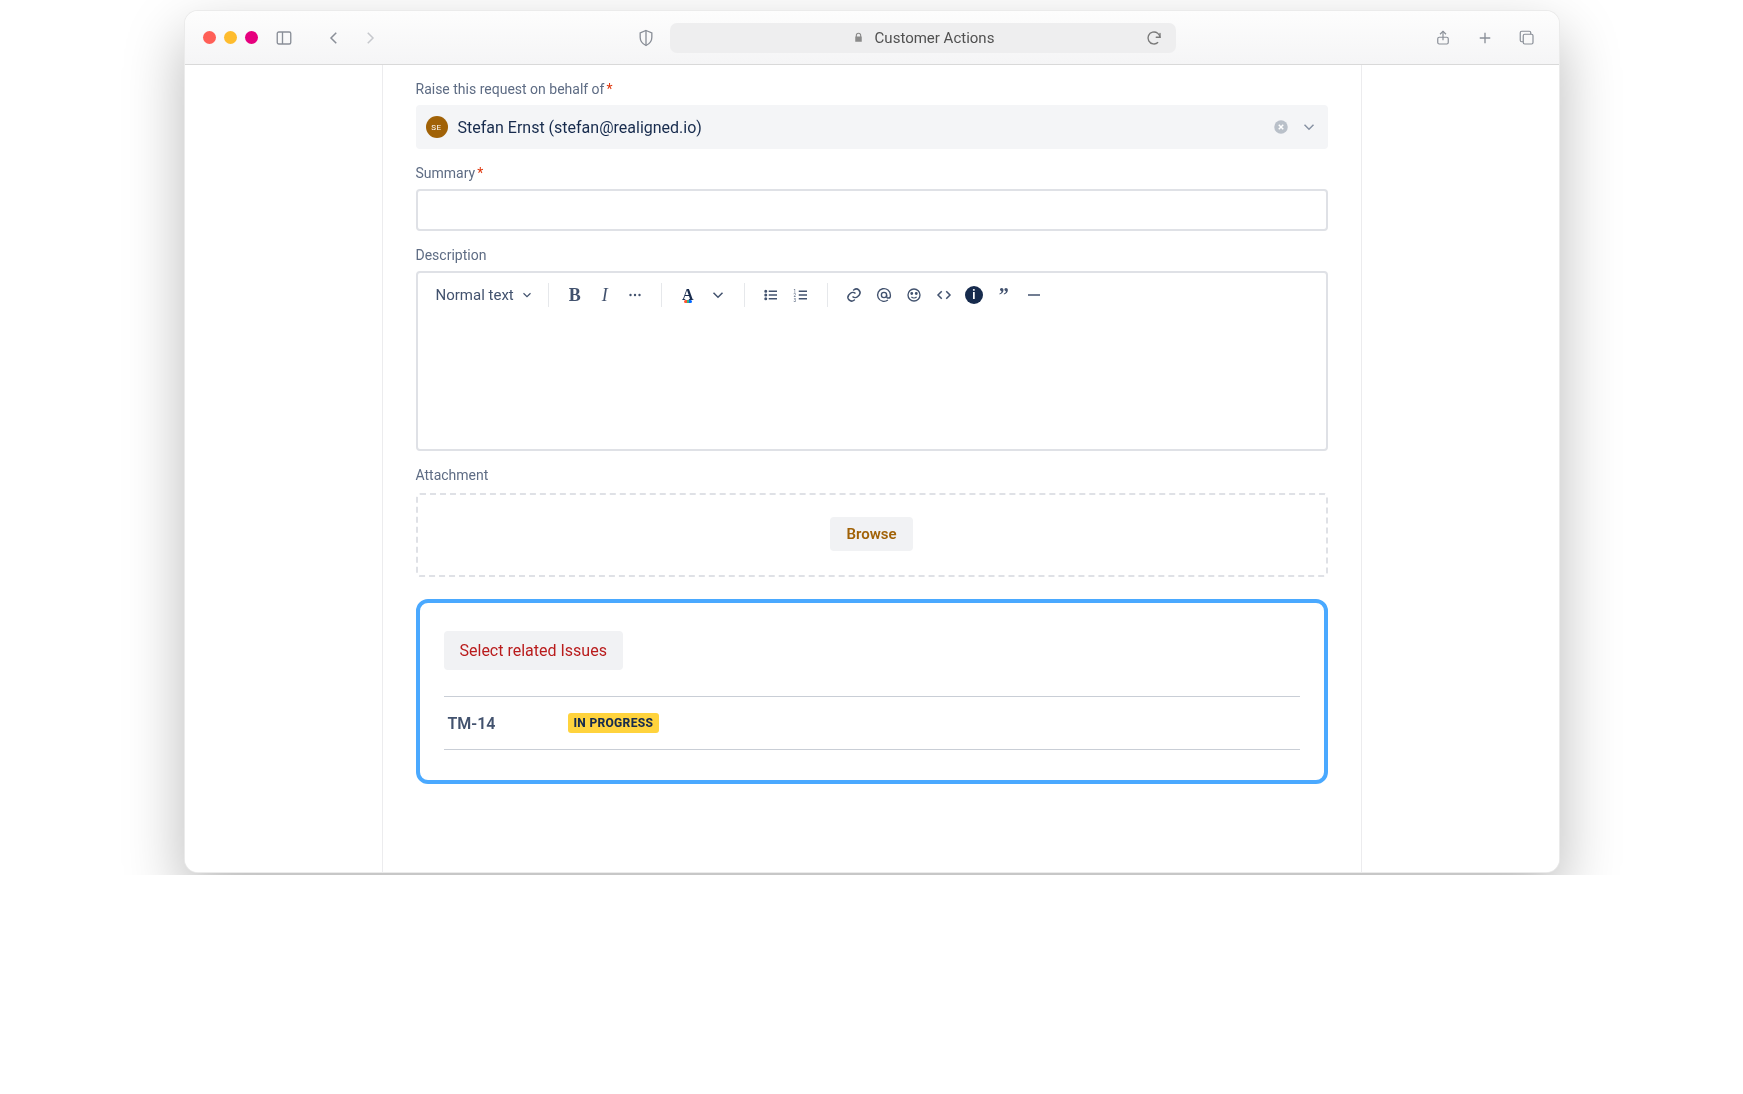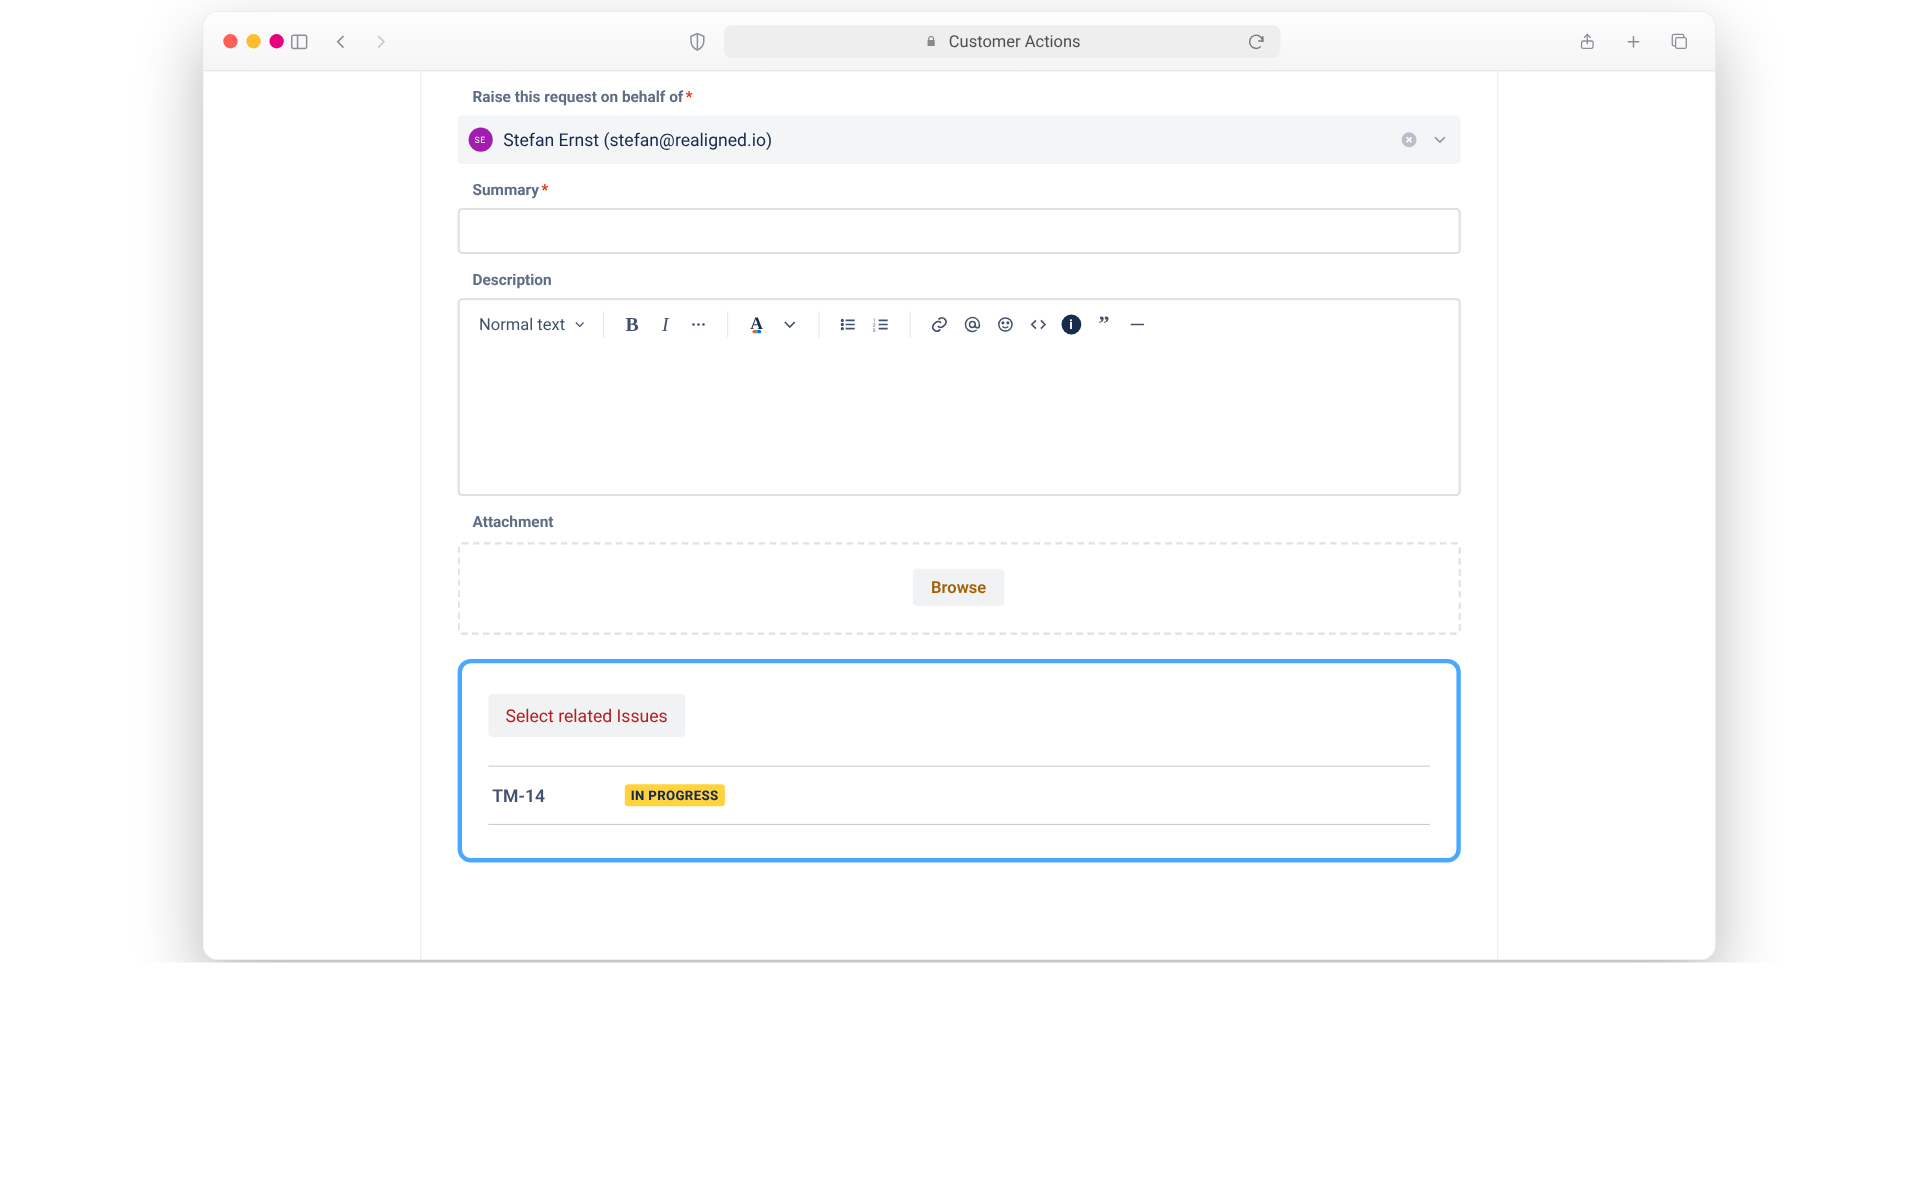--- a/index.html
+++ b/index.html
@@ -24,21 +24,21 @@
     position:absolute;inset:2px;
     background:#fff;border:1px solid rgba(0,0,0,.08);
     border-radius:14px;box-shadow:0 25px 60px rgba(0,0,0,.28);
     overflow:hidden;display:flex;flex-direction:column;
   }
   
   .titlebar{
     height:54px;flex:0 0 54px;display:flex;align-items:center;padding:0 18px;
     border-bottom:1px solid var(--chrome-border);
     background:linear-gradient(#fdfdfd,#f5f5f6);
-    gap:0;
+    gap:12px;
   }
   .traffic{display:flex;gap:8px;}
   .dot{width:13px;height:13px;border-radius:50%;}
   .dot.red{background:#ff5f57;}
   .dot.yellow{background:#febc2e;}
   .dot.pink{background:#e6007e;}
   .tb-icon{color:var(--icon-gray);display:flex;align-items:center;justify-content:center;}
   .tb-btn{width:28px;height:28px;border-radius:6px;display:flex;align-items:center;justify-content:center;color:var(--icon-gray);}
   .tb-btn svg{width:18px;height:18px;}
   .tb-nav{display:flex;gap:8px;margin-left:10px;}
@@ -53,28 +53,28 @@
   .addrbar .lock{width:13px;height:13px;color:#8a8a8a;}
   .addrbar .reload{position:absolute;right:8px;color:#7a7a7a;}
   .tb-right{display:flex;gap:14px;align-items:center;}
 
   
   .viewport{flex:1;overflow:hidden;background:#fff;display:flex;justify-content:center;}
   .page{width:980px;padding:0 34px;position:relative;}
   .page::before,.page::after{content:"";position:absolute;top:0;bottom:0;width:1px;background:#ececee;}
   .page::before{left:0;} .page::after{right:0;}
 
-  .fieldlabel{font-size:14px;font-weight:700;color:var(--text-muted);margin:16px 14px 8px;}
+  .fieldlabel{font-size:14px;font-weight:400;color:var(--text-muted);margin:16px 0 8px;}
   .req{color:#de350b;margin-left:2px;}
 
   .personfield{
     background:var(--field-bg);border-radius:4px;height:44px;display:flex;align-items:center;
     padding:0 10px;gap:10px;
   }
-  .avatar{width:22px;height:22px;border-radius:50%;background:#a21caf;color:#fff;font-size:8px;font-weight:400;display:flex;align-items:center;justify-content:center;letter-spacing:.5px;}
+  .avatar{width:22px;height:22px;border-radius:50%;background:#a16207;color:#fff;font-size:8px;font-weight:400;display:flex;align-items:center;justify-content:center;letter-spacing:.5px;}
   .persontext{flex:1;font-size:16px;color:var(--text);}
   .pf-icon{color:#8993a4;display:flex;}
 
   .textfield{height:42px;border:2px solid var(--field-border);border-radius:4px;background:#fff;}
 
   .rte{border:2px solid var(--field-border);border-radius:4px;background:#fff;height:180px;display:flex;flex-direction:column;}
   .rte-toolbar{height:44px;display:flex;align-items:center;padding:0 18px;gap:6px;color:#42526e;}
   .rte-sep{width:1px;height:24px;background:#e6e8eb;margin:0 8px;}
   .rte-btn{min-width:24px;height:24px;display:flex;align-items:center;justify-content:center;color:#42526e;border-radius:3px;}
   .rte-btn svg{width:18px;height:18px;}

